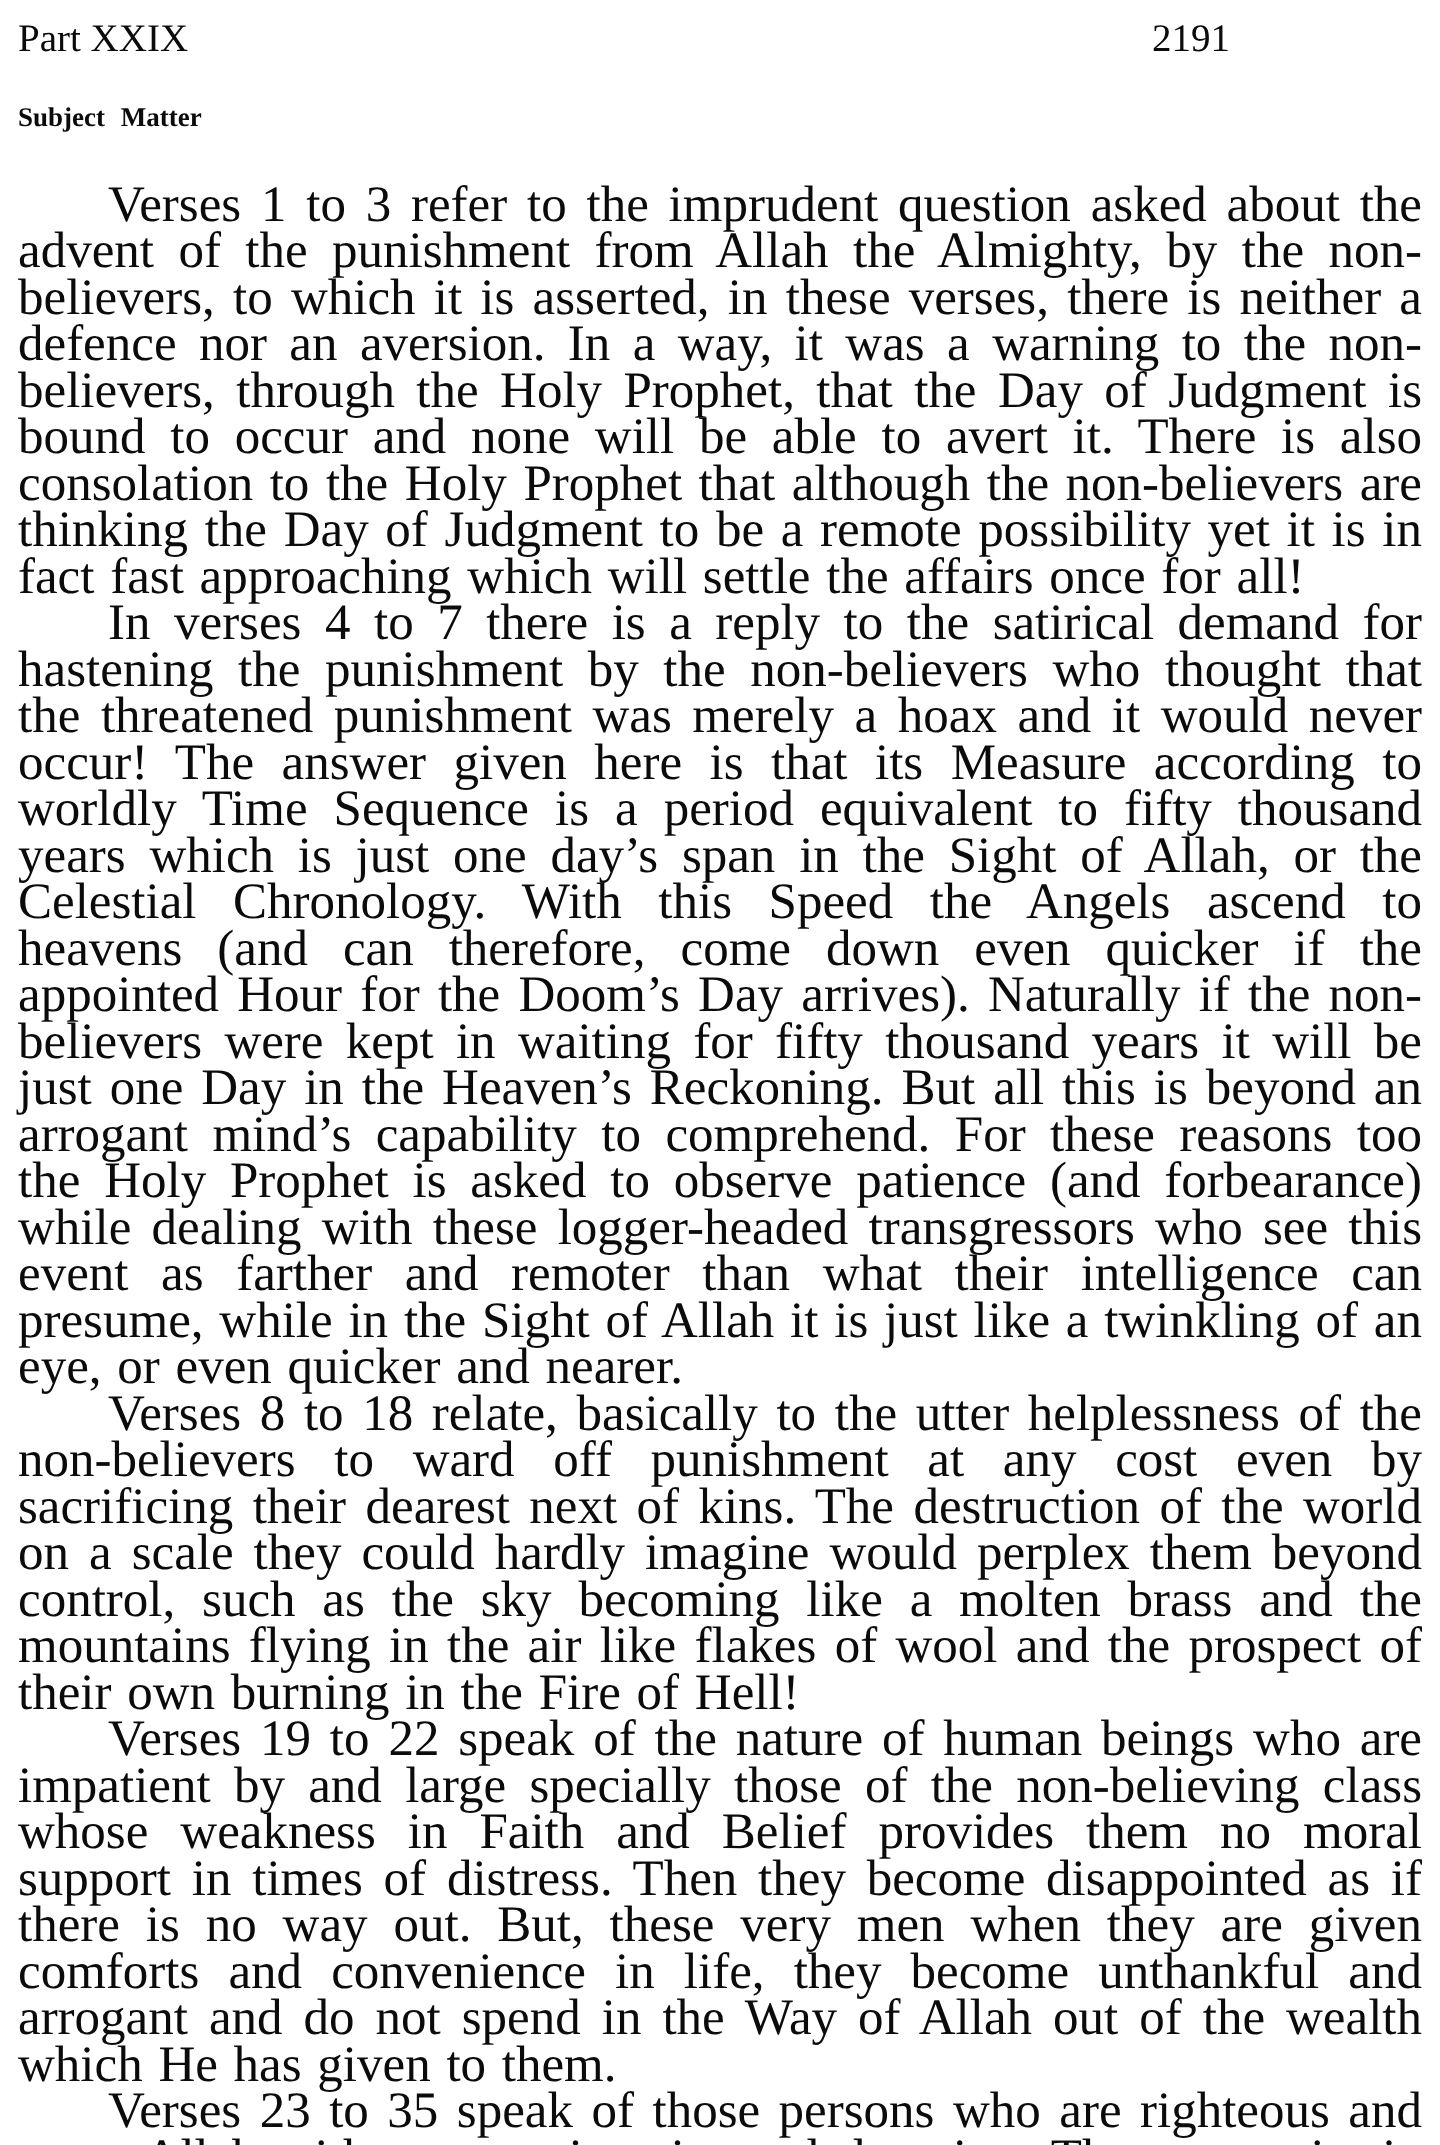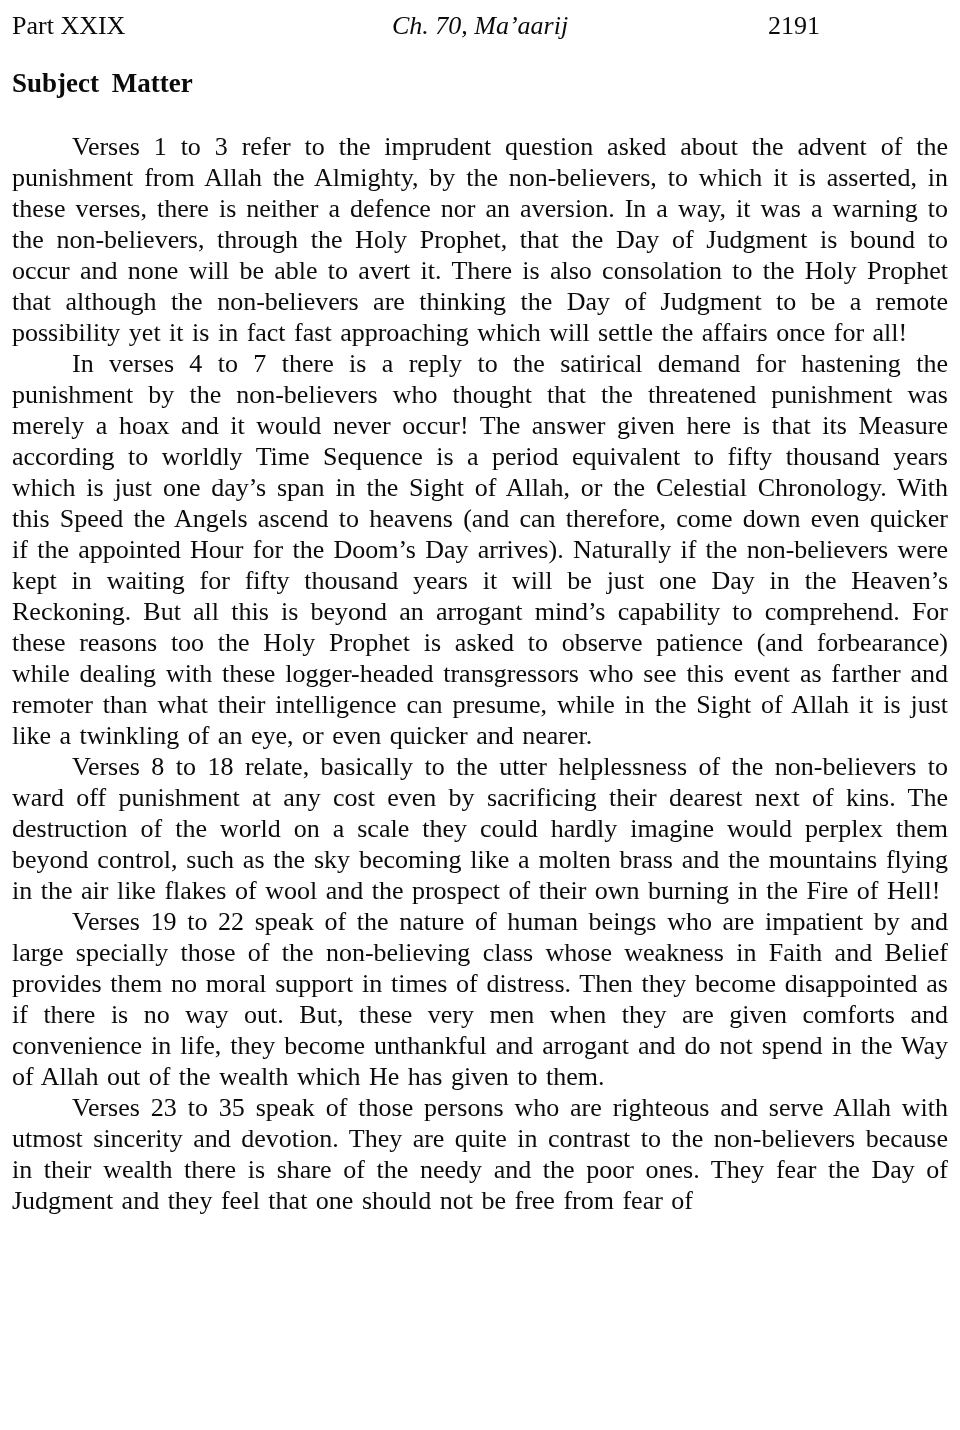--- a/index.html
+++ b/index.html
@@ -25,42 +25,41 @@
     display: flex;
     justify-content: space-between;
     align-items: baseline;
     font-size: 26px;
     line-height: 32px;
   }
   .h-left { text-align: left; min-width: 180px; }
   .h-center { text-align: center; font-style: italic; flex: 1; }
   .h-right { min-width: 180px; }
   .heading {
-    font-size: 27px;
+    font-size: 18px;
     font-weight: bold;
     margin: 26px 0 32px 0;
     word-spacing: 6px;
   }
   .para {
-    font-size: 26px;
+    font-size: 34px;
     line-height: 31px;
     text-align: justify;
     text-indent: 60px;
     margin: 0;
     word-spacing: 2px;
   }
 </style>
 </head>
 <body>
 
 <div class="page">
 
   <div class="header">
     <span class="h-left">Part XXIX</span>
-    <span class="h-center">Ch. 70, Ma’aarij</span>
     <span class="h-right">2191</span>
   </div>
 
   <h2 class="heading">Subject Matter</h2>
 
   <p class="para">Verses 1 to 3 refer to the imprudent question asked about the advent of the punishment from Allah the Almighty, by the non-believers, to which it is asserted, in these verses, there is neither a defence nor an aversion. In a way, it was a warning to the non-believers, through the Holy Prophet, that the Day of Judgment is bound to occur and none will be able to avert it. There is also consolation to the Holy Prophet that although the non-believers are thinking the Day of Judgment to be a remote possibility yet it is in fact fast approaching which will settle the affairs once for all!</p>
 
   <p class="para">In verses 4 to 7 there is a reply to the satirical demand for hastening the punishment by the non-believers who thought that the threatened punishment was merely a hoax and it would never occur! The answer given here is that its Measure according to worldly Time Sequence is a period equivalent to fifty thousand years which is just one day’s span in the Sight of Allah, or the Celestial Chronology. With this Speed the Angels ascend to heavens (and can therefore, come down even quicker if the appointed Hour for the Doom’s Day arrives). Naturally if the non-believers were kept in waiting for fifty thousand years it will be just one Day in the Heaven’s Reckoning. But all this is beyond an arrogant mind’s capability to comprehend. For these reasons too the Holy Prophet is asked to observe patience (and forbearance) while dealing with these logger-headed transgressors who see this event as farther and remoter than what their intelligence can presume, while in the Sight of Allah it is just like a twinkling of an eye, or even quicker and nearer.</p>
 
   <p class="para">Verses 8 to 18 relate, basically to the utter helplessness of the non-believers to ward off punishment at any cost even by sacrificing their dearest next of kins. The destruction of the world on a scale they could hardly imagine would perplex them beyond control, such as the sky becoming like a molten brass and the mountains flying in the air like flakes of wool and the prospect of their own burning in the Fire of Hell!</p>

